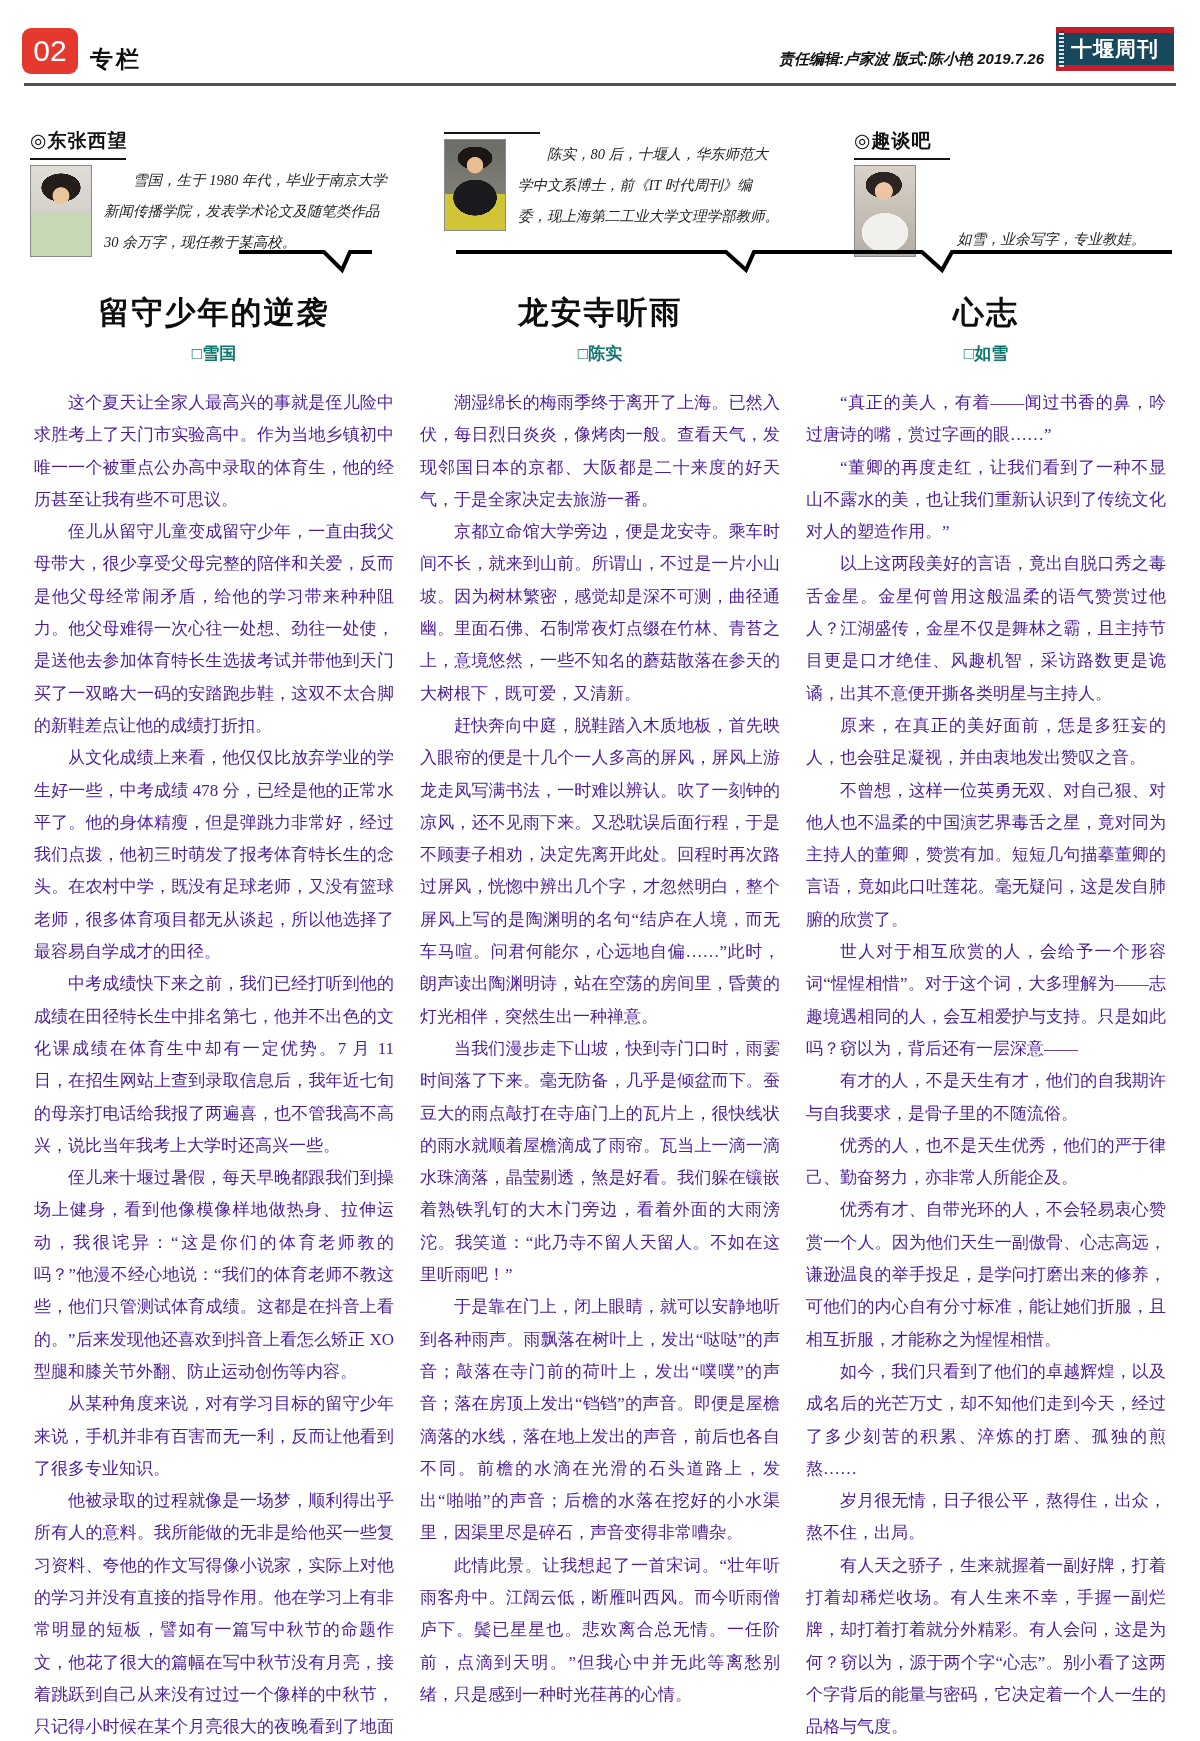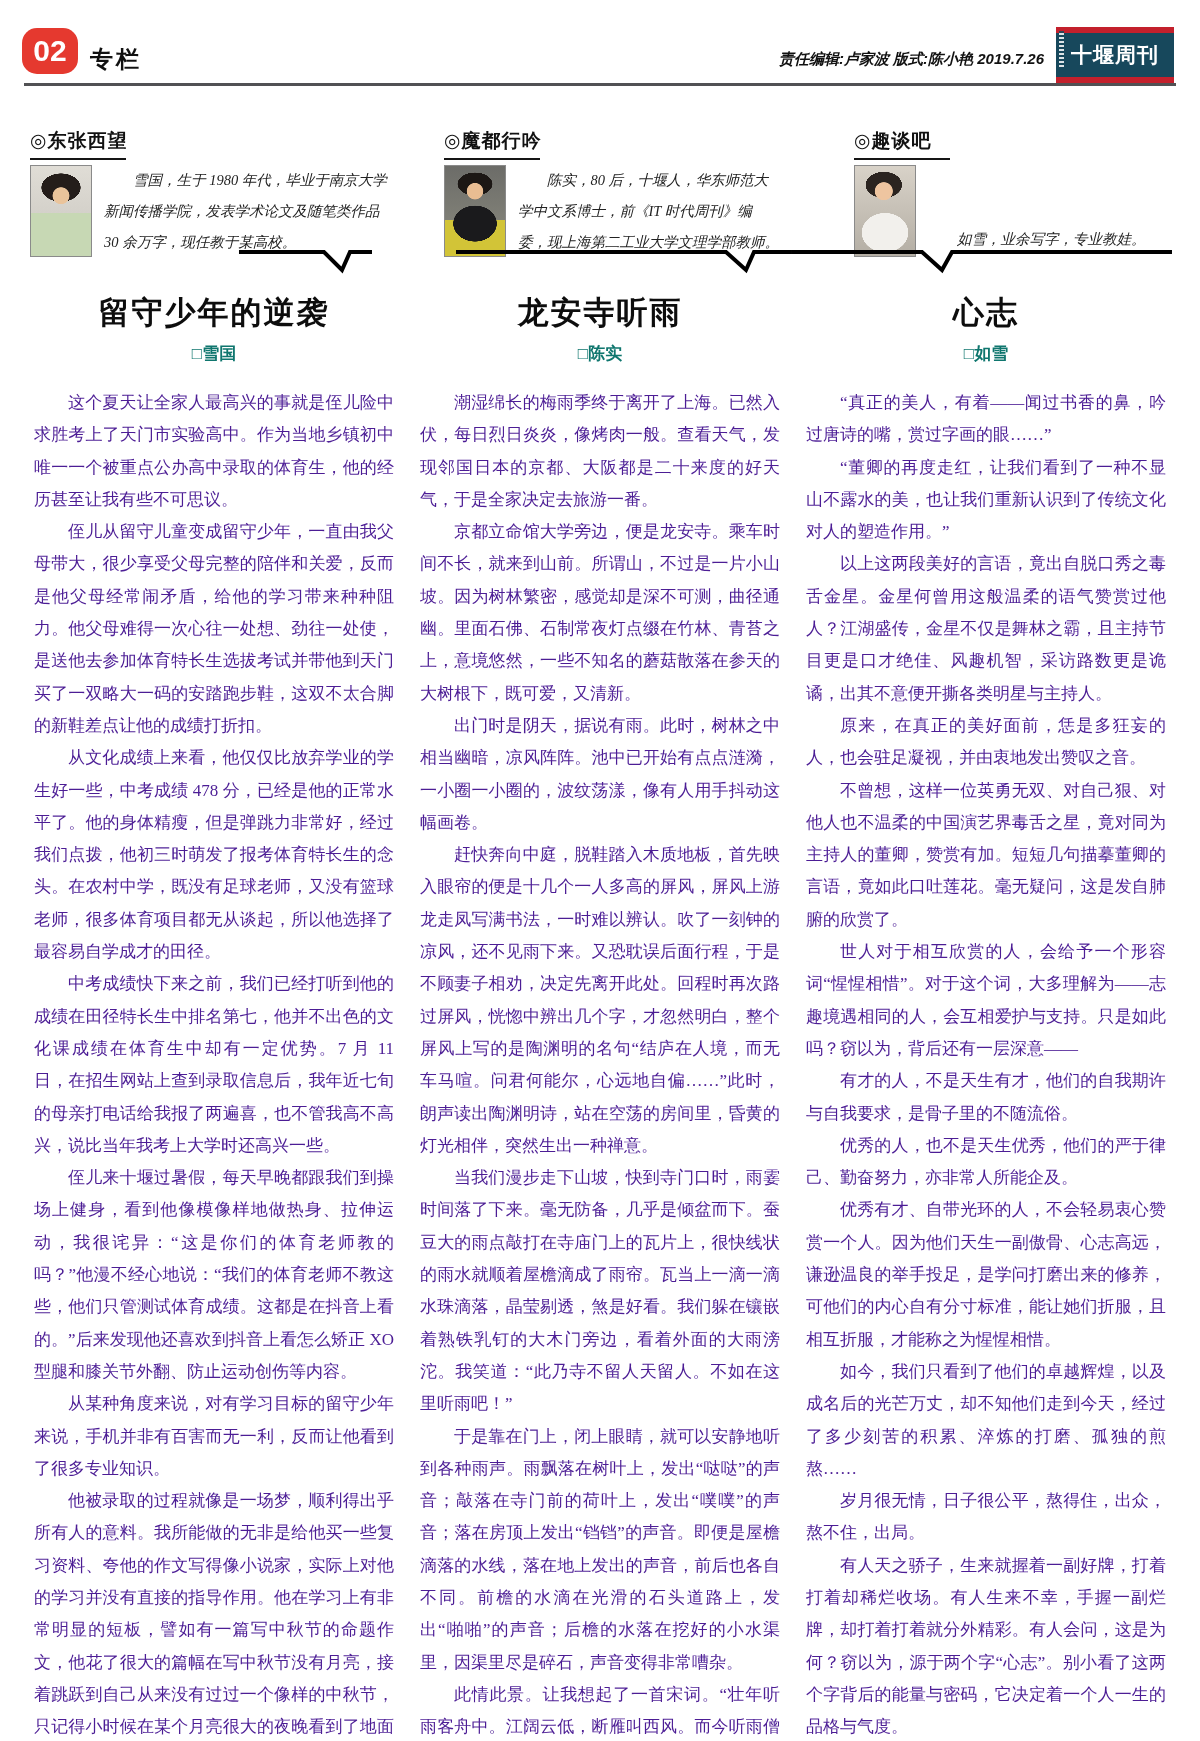--- a/index.html
+++ b/index.html
@@ -1,28 +1,28 @@
 <!DOCTYPE html>
 <html><head>
 <meta charset="utf-8">
 <style>
   html,body{margin:0;padding:0;background:#e9e9e9;}
   .page{width:1200px;height:1741px;position:relative;background:#ffffff;margin:0 auto;overflow:hidden;
         font-family:"Liberation Serif","DejaVu Serif",serif;color:#151515;}
 
   
   .header{height:86px;position:relative;}
-  .badge{position:absolute;left:22px;top:28px;width:56px;height:46px;background:#e5392f;border-radius:15px;
+  .badge{position:absolute;left:22px;top:28px;width:56px;height:46px;background:#e5392f;border-radius:9px;
          color:#fff;display:flex;align-items:center;justify-content:center;
-         font-family:"Liberation Sans","DejaVu Sans",sans-serif;font-weight:700;font-size:30px;}
+         font-family:"Liberation Sans","DejaVu Sans",sans-serif;font-weight:400;font-size:30px;}
   .section{position:absolute;left:90px;top:44px;font-family:"Liberation Sans","DejaVu Sans",sans-serif;
            font-weight:700;font-size:23px;letter-spacing:3px;color:#111;}
   .editor{position:absolute;right:156px;top:50px;font-family:"Liberation Sans","DejaVu Sans",sans-serif;
           font-style:italic;font-weight:700;font-size:15px;color:#111;white-space:nowrap;margin-left:40px;}
-  .masthead{position:absolute;right:26px;top:27px;width:118px;height:56px;background:#c3202c;
+  .masthead{position:absolute;right:26px;top:27px;width:118px;height:44px;background:#c3202c;
             padding:6px 0;box-sizing:border-box;}
   .masthead-inner{position:relative;height:100%;background:#17485c;display:flex;align-items:center;
             justify-content:center;color:#fff;font-weight:700;font-size:21px;letter-spacing:1px;}
   .masthead-mini{position:absolute;left:3px;top:4px;width:5px;height:36px;opacity:.85;
             background:repeating-linear-gradient(#17485c 0 2px,#ffffff 2px 4px);}
   .header-rule{position:absolute;left:24px;right:24px;bottom:0;height:3px;background:#515154;}
 
   
   .bios{display:flex;margin:42px 24px 0;}
   .bio{width:33.333%;position:relative;padding:0 12px 0 6px;box-sizing:border-box;height:132px;}
@@ -87,21 +87,20 @@
       <div class="bio-row">
         <div class="photo p1"></div>
         <div class="bio-text">雪国，生于 1980 年代，毕业于南京大学新闻传播学院，发表学术论文及随笔类作品 30 余万字，现任教于某高校。</div>
       </div>
       <svg class="bubble" viewBox="0 0 384 26" preserveAspectRatio="none">
         <polyline points="215,4 300,4 318,22 326,4 348,4"></polyline>
       </svg>
     </div>
 
     <div class="bio b2">
-      <div class="bio-head">◎魔都行吟</div>
       <div class="bio-rule"></div>
       <div class="bio-row">
         <div class="photo p2"></div>
         <div class="bio-text">陈实，80 后，十堰人，华东师范大学中文系博士，前《IT 时代周刊》编委，现上海第二工业大学文理学部教师。</div>
       </div>
       <svg class="bubble" viewBox="0 0 384 26" preserveAspectRatio="none">
         <polyline points="48,4 318,4 338,22 346,4 384,4"></polyline>
       </svg>
     </div>
 
@@ -134,21 +133,20 @@
           <p>他被录取的过程就像是一场梦，顺利得出乎所有人的意料。我所能做的无非是给他买一些复习资料、夸他的作文写得像小说家，实际上对他的学习并没有直接的指导作用。他在学习上有非常明显的短板，譬如有一篇写中秋节的命题作文，他花了很大的篇幅在写中秋节没有月亮，接着跳跃到自己从来没有过过一个像样的中秋节，只记得小时候在某个月亮很大的夜晚看到了地面的泥土，以及用刷牙的杯子喝过的凉水……这些跟中秋节有什么关系呢？果然，他在结尾处写道：“我也不知道那天是不是中秋节。”这种语气竟然有加缪的《局外人》开头里的那种散漫荒谬感，如果在考试中得到及格分都很难。</p>
         </div>
     </div>
 
     <div class="article">
       <div class="a-title">龙安寺听雨</div>
       <div class="a-author">□陈实</div>
       <div class="a-body">
           <p>潮湿绵长的梅雨季终于离开了上海。已然入伏，每日烈日炎炎，像烤肉一般。查看天气，发现邻国日本的京都、大阪都是二十来度的好天气，于是全家决定去旅游一番。</p>
           <p>京都立命馆大学旁边，便是龙安寺。乘车时间不长，就来到山前。所谓山，不过是一片小山坡。因为树林繁密，感觉却是深不可测，曲径通幽。里面石佛、石制常夜灯点缀在竹林、青苔之上，意境悠然，一些不知名的蘑菇散落在参天的大树根下，既可爱，又清新。</p>
-          <p>出门时是阴天，据说有雨。此时，树林之中相当幽暗，凉风阵阵。池中已开始有点点涟漪，一小圈一小圈的，波纹荡漾，像有人用手抖动这幅画卷。</p>
           <p>赶快奔向中庭，脱鞋踏入木质地板，首先映入眼帘的便是十几个一人多高的屏风，屏风上游龙走凤写满书法，一时难以辨认。吹了一刻钟的凉风，还不见雨下来。又恐耽误后面行程，于是不顾妻子相劝，决定先离开此处。回程时再次路过屏风，恍惚中辨出几个字，才忽然明白，整个屏风上写的是陶渊明的名句“结庐在人境，而无车马喧。问君何能尔，心远地自偏……”此时，朗声读出陶渊明诗，站在空荡的房间里，昏黄的灯光相伴，突然生出一种禅意。</p>
           <p>当我们漫步走下山坡，快到寺门口时，雨霎时间落了下来。毫无防备，几乎是倾盆而下。蚕豆大的雨点敲打在寺庙门上的瓦片上，很快线状的雨水就顺着屋檐滴成了雨帘。瓦当上一滴一滴水珠滴落，晶莹剔透，煞是好看。我们躲在镶嵌着熟铁乳钉的大木门旁边，看着外面的大雨滂沱。我笑道：“此乃寺不留人天留人。不如在这里听雨吧！”</p>
           <p>于是靠在门上，闭上眼睛，就可以安静地听到各种雨声。雨飘落在树叶上，发出“哒哒”的声音；敲落在寺门前的荷叶上，发出“噗噗”的声音；落在房顶上发出“铛铛”的声音。即便是屋檐滴落的水线，落在地上发出的声音，前后也各自不同。前檐的水滴在光滑的石头道路上，发出“啪啪”的声音；后檐的水落在挖好的小水渠里，因渠里尽是碎石，声音变得非常嘈杂。</p>
           <p>此情此景。让我想起了一首宋词。“壮年听雨客舟中。江阔云低，断雁叫西风。而今听雨僧庐下。鬓已星星也。悲欢离合总无情。一任阶前，点滴到天明。”但我心中并无此等离愁别绪，只是感到一种时光荏苒的心情。</p>
         </div>
     </div>
 
     <div class="article">
       <div class="a-title">心志</div>
       <div class="a-author">□如雪</div>

